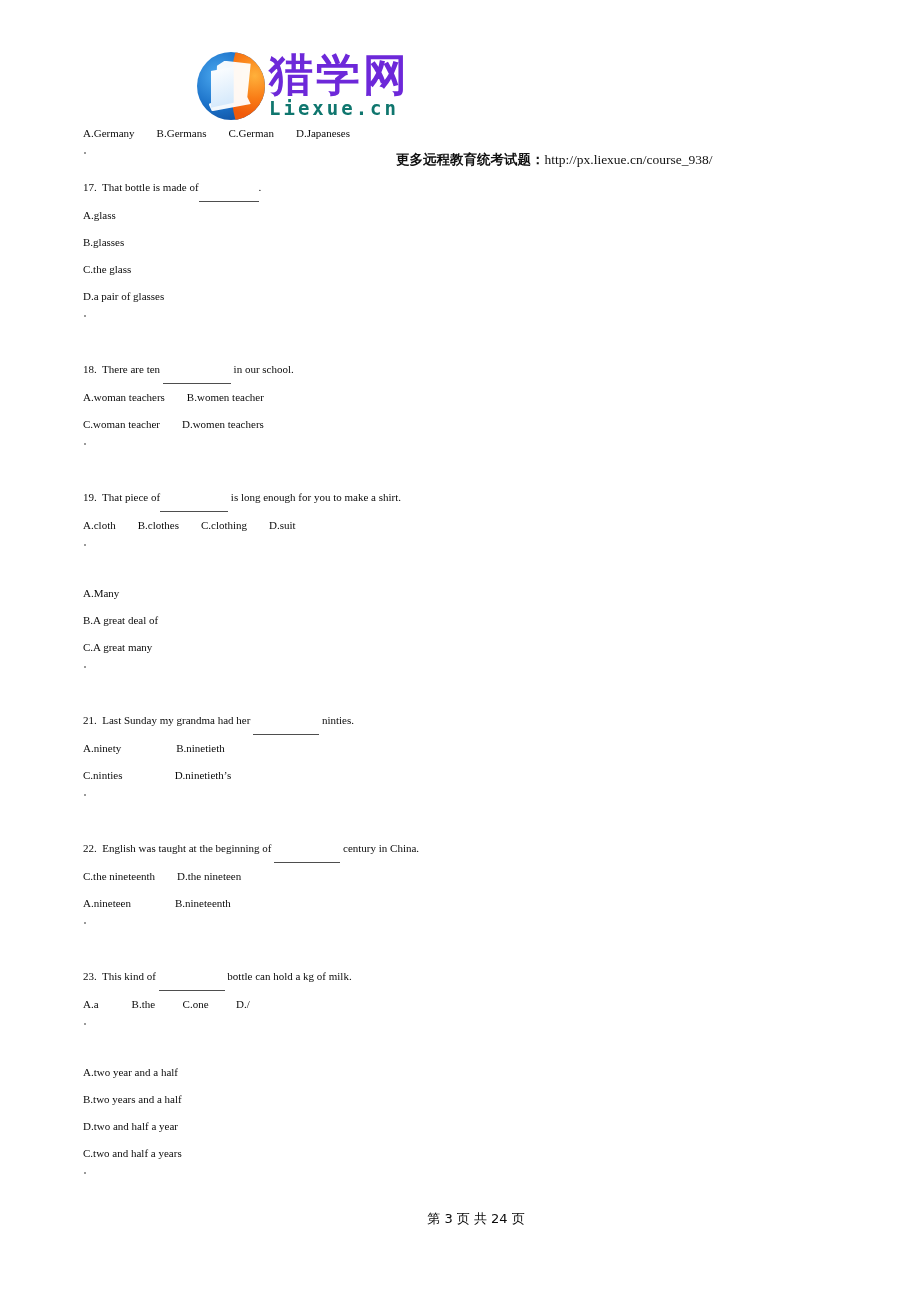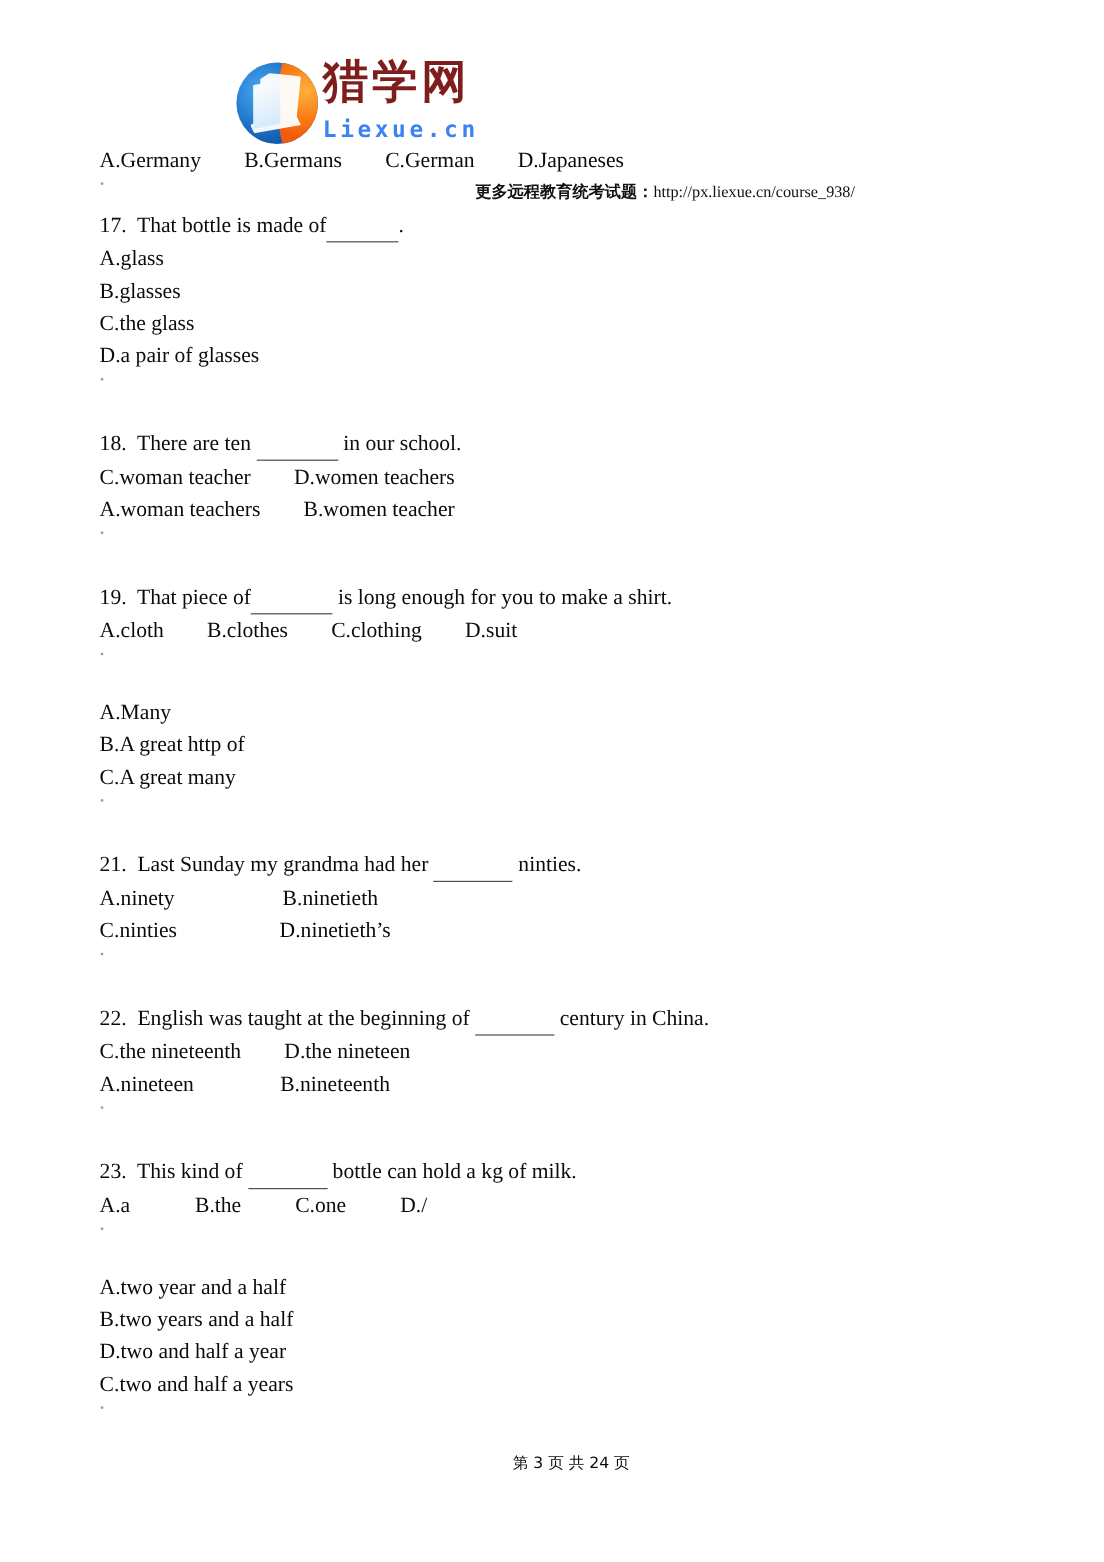--- a/index.html
+++ b/index.html
@@ -67,33 +67,33 @@
     height: 60%;
     background: linear-gradient(160deg, #ffffff 0%, #cfe6fb 100%);
     clip-path: polygon(0% 10%, 100% 0%, 100% 88%, 0% 100%);
   }
   .logo-text {
     margin-left: 4px;
     margin-top: 1px;
     line-height: 1;
   }
   .logo-cn {
-    font-family: Liberation Mono, monospace;
+    font-family: Liberation Sans, sans-serif;
     font-weight: 700;
-    font-size: 38px;
-    color: #7f1d1d;
+    font-size: 44px;
+    color: #6d28d9;
     letter-spacing: 3px;
     display: block;
     height: 44px;
   }
   .logo-en {
     font-family: "DejaVu Sans Mono", "Liberation Mono", monospace;
     font-weight: 700;
     font-size: 19px;
-    color: #3b82f6;
+    color: #0f766e;
     letter-spacing: 3px;
     display: block;
     margin-top: 2px;
   }
   .header-note {
     position: absolute;
     left: 396px;
     top: 103px;
     font-size: 13.5px;
     white-space: nowrap;
@@ -110,21 +110,21 @@
   }
 
   
   .content {
     position: absolute;
     left: 83px;
     top: 120px;
     width: 760px;
   }
   .line {
-    font-size: 18px;
+    font-size: 11px;
     line-height: 27px;
     white-space: pre;
     color: #0b0b0b;
   }
   .line.q {
     margin-top: 5px;
   }
   .blank {
     display: inline-block;
     border-bottom: 1px solid #4e4e4e;
@@ -188,30 +188,30 @@
   <div id="questions">
       <div class="spacer-dot"></div>
       <div class="line q"><span>17.</span><span>  That bottle is made of</span><span class="blank" style="width: 60px;">&nbsp;</span><span>.</span></div>
       <div class="line">A.glass</div>
       <div class="line">B.glasses</div>
       <div class="line">C.the glass</div>
       <div class="line">D.a pair of glasses</div>
       <div class="spacer-dot"></div>
       <div class="gap"></div>
       <div class="line q"><span>18.</span><span>  There are ten </span><span class="blank" style="width: 68px;">&nbsp;</span><span> in our school.</span></div>
+      <div class="line">A.woman teachers        B.women teacher</div>
       <div class="line">C.woman teacher        D.women teachers</div>
-      <div class="line">A.woman teachers        B.women teacher</div>
       <div class="spacer-dot"></div>
       <div class="gap"></div>
       <div class="line q"><span>19.</span><span>  That piece of</span><span class="blank" style="width: 68px;">&nbsp;</span><span> is long enough for you to make a shirt.</span></div>
       <div class="line">A.cloth        B.clothes        C.clothing        D.suit</div>
       <div class="spacer-dot"></div>
       <div class="gap"></div>
       <div class="line">A.Many</div>
-      <div class="line">B.A great http of</div>
+      <div class="line">B.A great deal of</div>
       <div class="line">C.A great many</div>
       <div class="spacer-dot"></div>
       <div class="gap"></div>
       <div class="line q"><span>21.</span><span>  Last Sunday my grandma had her </span><span class="blank" style="width: 66px;">&nbsp;</span><span> ninties.</span></div>
       <div class="line">A.ninety                    B.ninetieth</div>
       <div class="line">C.ninties                   D.ninetieth’s</div>
       <div class="spacer-dot"></div>
       <div class="gap"></div>
       <div class="line q"><span>22.</span><span>  English was taught at the beginning of </span><span class="blank" style="width: 66px;">&nbsp;</span><span> century in China.</span></div>
       <div class="line">C.the nineteenth        D.the nineteen</div>

